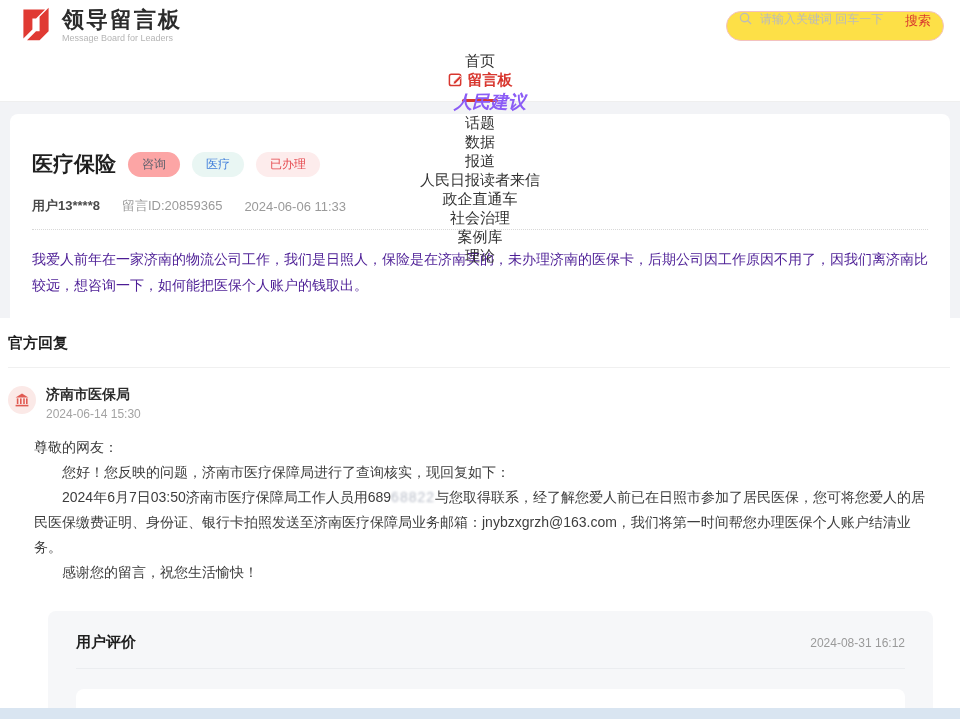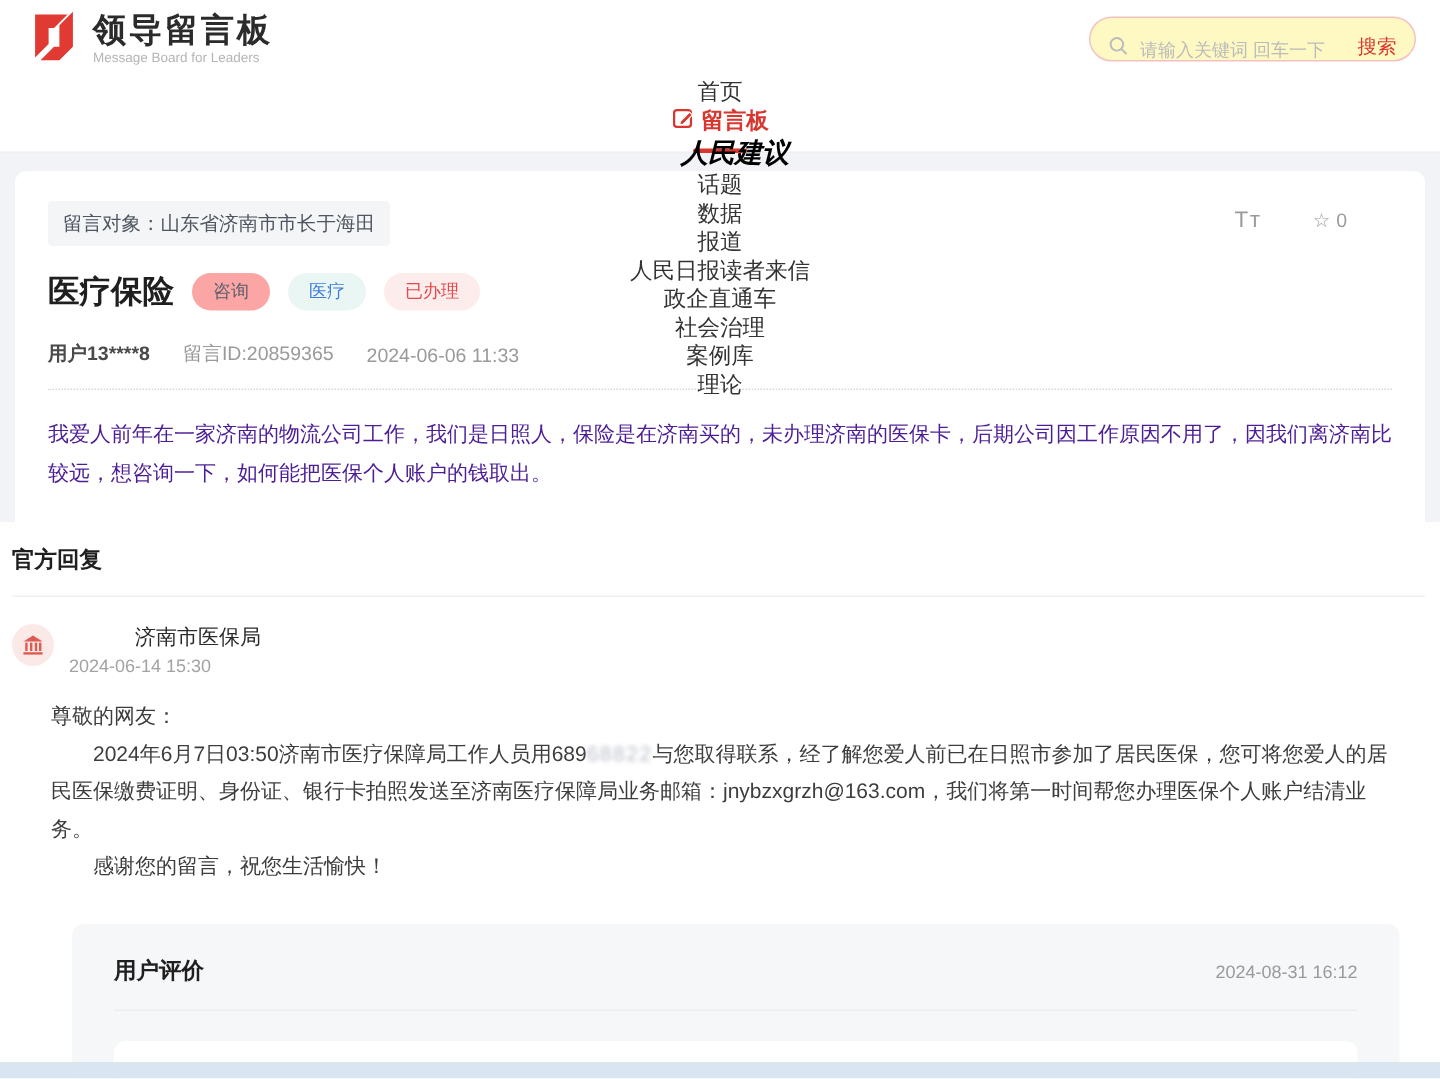--- a/index.html
+++ b/index.html
@@ -5,32 +5,32 @@
   * { margin:0; padding:0; box-sizing:border-box; }
   html,body { width:960px; height:719px; overflow:hidden; background:#fff;
     font-family:"Liberation Sans","DejaVu Sans",sans-serif; color:#333; }
   body { position:relative; }
 
   
   .top-header { height:52px; display:flex; align-items:center; justify-content:space-between; padding:0 16px 0 18px; background:#fff; }
   .logo-wrap { display:flex; align-items:center; gap:8px; }
   .logo-text-cn { font-size:22px; font-weight:bold; color:#2b2b2b; letter-spacing:2px; line-height:1; }
   .logo-text-en { font-size:9px; color:#b5b5b5; margin-top:2px; }
-  .search-box { display:flex; align-items:flex-end; width:218px; height:30px; border:1px solid #f3c2c0; border-radius:16px; padding:0 12px; background:#fef9c3; }
+  .search-box { display:flex; align-items:flex-start; width:218px; height:30px; border:1px solid #f3c2c0; border-radius:16px; padding:0 12px; background:#fde047; }
   .search-box input { flex:1; border:none; outline:none; font-size:12px; color:#333; background:transparent; min-width:0; }
   .search-box input::placeholder { color:#bbb; }
   .search-btn { font-size:13px; color:#d8372f; cursor:pointer; white-space:nowrap; }
   .search-glyph { color:#bbb; font-size:13px; margin-right:8px; }
 
   
   .main-nav { height:50px; display:flex; align-items:center; justify-content:space-between; padding:0 22px; border-bottom:1px solid #efefef; background:#fff;flex-direction:column; }
   .nav-item { font-size:15px; color:#333; cursor:pointer; position:relative; display:flex; align-items:center; gap:5px; white-space:nowrap; }
   .nav-item.active { color:#d8372f; font-weight:bold; }
   .nav-item.active::after { content:""; position:absolute; left:50%; transform:translateX(-50%); bottom:-12px; width:36px; height:3px; border-radius:2px; background:#d8372f; }
-  .nav-item.calligraphy { color:#000000; font-weight:bold; font-style:italic; font-size:18px; font-family:"Liberation Serif","DejaVu Serif",serif;margin-left:20px; }
+  .nav-item.calligraphy { color:#8b5cf6; font-weight:bold; font-style:italic; font-size:18px; font-family:"Liberation Serif","DejaVu Serif",serif;margin-left:20px; }
 
   
   .page-band { background:#f2f3f6; padding:12px 10px 0 10px; }
   .message-card { background:#fff; border-radius:8px 8px 0 0; padding:20px 22px 20px 22px; }
   .card-top { display:flex; justify-content:space-between; align-items:flex-start; }
   .target-badge { display:inline-block; background:#f4f5f7; color:#4f5561; font-size:13px; padding:6px 10px; border-radius:3px; }
   .card-tools { display:flex; align-items:center; gap:34px; margin-right:30px; margin-top:4px; color:#9b9b9b; }
   .font-size-tool { font-size:15px; cursor:pointer; letter-spacing:1px; }
   .fav-tool { font-size:13px; cursor:pointer; display:flex; align-items:center; gap:4px; }
   .title-row { display:flex; align-items:center; gap:12px; margin-top:16px; }
@@ -43,21 +43,21 @@
   .meta-user { color:#4a4a4a; font-weight:bold; }
   .dotted-divider { border-top:1px dotted #d8d8d8; margin-top:14px; }
   .msg-body { margin-top:16px; font-size:14px; color:#4c1d95; line-height:26px; }
 
   
   .reply-section { background:#fff; padding:16px 10px 0 8px; }
   .reply-heading { font-size:15px; font-weight:bold; color:#1f1f1f; }
   .reply-divider { border-top:1px solid #f0f0f0; margin-top:14px; }
   .reply-head-row { display:flex; align-items:flex-start; gap:10px; margin-top:18px; }
   .agency-avatar { width:28px; height:28px; border-radius:50%; background:#fbe9e7; display:flex; align-items:center; justify-content:center; flex:0 0 auto; }
-  .agency-name { font-size:14px; font-weight:normal; color:#2b2b2b;margin-left:44px; }
+  .agency-name { font-size:14px; font-weight:bold; color:#2b2b2b; }
   .reply-date { font-size:12px; color:#a3a3a3; margin-top:3px; }
   .reply-body { margin:14px 14px 0 26px; font-size:14px; color:#3d3d3d; line-height:25px; }
   .reply-body p.indent { text-indent:2em; }
   .redacted { color:#b9bec9; filter:blur(1.3px); letter-spacing:1px; }
 
   
   .eval-panel { margin:26px 17px 0 40px; background:#f6f7f9; border-radius:8px; padding:22px 28px 26px 28px; }
   .eval-head { display:flex; align-items:center; justify-content:space-between; }
   .eval-title { font-size:15px; font-weight:bold; color:#1f1f1f; }
   .eval-date { font-size:12px; color:#9a9a9a; }
@@ -112,30 +112,20 @@
   <span class="nav-item">报道</span>
   <span class="nav-item">人民日报读者来信</span>
   <span class="nav-item">政企直通车</span>
   <span class="nav-item">社会治理</span>
   <span class="nav-item">案例库</span>
   <span class="nav-item">理论</span>
 </nav>
 
 <div class="page-band">
   <div class="message-card">
-    <div class="card-top">
-      <span class="target-badge">留言对象：山东省济南市市长于海田</span>
-      <span class="card-tools">
-        <span class="font-size-tool">Tт</span>
-        <span class="fav-tool">
-          <span>☆</span>
-          <span>0</span>
-        </span>
-      </span>
-    </div>
     <div class="title-row">
       <span class="msg-title">医疗保险</span>
       <span class="tag gray">咨询</span>
       <span class="tag blue">医疗</span>
       <span class="tag red">已办理</span>
     </div>
     <div class="meta-row">
       <span class="meta-user">用户13****8</span>
       <span>留言ID:20859365</span>
       <span>2024-06-06 11:33</span>
@@ -161,20 +151,21 @@
       </svg>
     </span>
     <div>
       <div class="agency-name">济南市医保局</div>
       <div class="reply-date">2024-06-14 15:30</div>
     </div>
   </div>
 
   <div class="reply-body">
     <p>尊敬的网友：</p>
+    <p class="indent">您好！您反映的问题，济南市医疗保障局进行了查询核实，现回复如下：</p>
     <p class="indent"><span>2024年6月7日03:50济南市医疗保障局工作人员用689</span><span class="redacted">68822</span><span>与您取得联系，经了解您爱人前已在日照市参加了居民医保，您可将您爱人的居民医保缴费证明、身份证、银行卡拍照发送至济南医疗保障局业务邮箱：jnybzxgrzh@163.com，我们将第一时间帮您办理医保个人账户结清业务。</span></p>
     <p class="indent">感谢您的留言，祝您生活愉快！</p>
   </div>
 
   <div class="eval-panel">
     <div class="eval-head">
       <span class="eval-title">用户评价</span>
       <span class="eval-date">2024-08-31 16:12</span>
     </div>
     <div class="eval-divider"></div>

